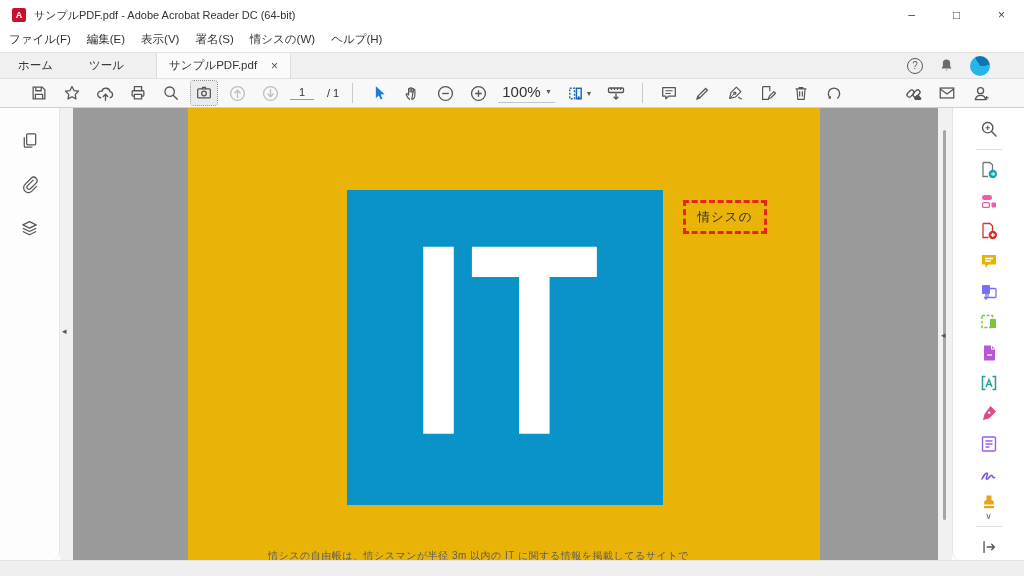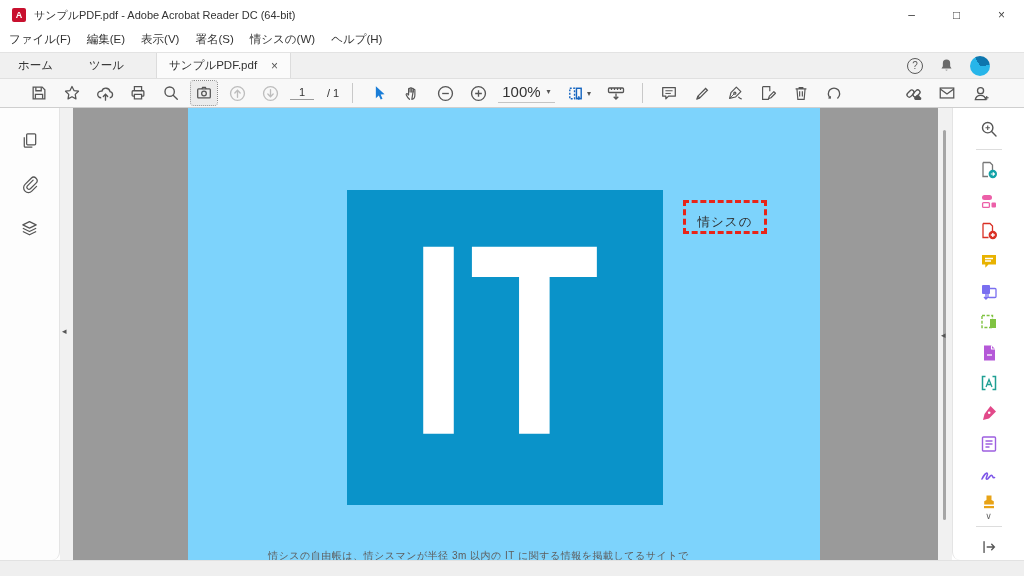--- a/index.html
+++ b/index.html
@@ -60,29 +60,29 @@
   .content { position:absolute; left:0; top:108px; width:1024px; height:452px;
     display:flex; }
   .left-rail { width:60px; background:#fdfdfd; border-right:1px solid #e4e4e4;
     display:flex; flex-direction:column; align-items:center; padding-top:18px; gap:16px;
     border-bottom-right-radius:8px; }
   .rail-btn { width:30px; height:28px; display:flex; align-items:center; justify-content:center; }
   .gutter-left { width:13px; background:#f1f1f1; position:relative; }
   .collapse-arrow { position:absolute; font-size:9px; color:#555; left:2px; }
   .canvas { flex:1; background:#9a9a9a; position:relative; overflow:hidden; }
   .pdf-page { position:absolute; left:115px; top:0; width:632px; height:452px;
-    background:#7dd3fc; overflow:hidden; }
+    background:#eab308; overflow:hidden; }
 
   .it-logo { position:absolute; left:159px; top:82px; width:316px; height:315px;
     display:flex; align-items:center; justify-content:center; overflow:hidden; }
   .it-logo span { font-weight:bold; font-size:272px; line-height:1;
     transform:scaleX(0.78) translateY(-3%); letter-spacing:2px; }
 
   .annot { position:absolute; left:495px; top:92px; width:84px; height:34px;
-    border:3.5px dashed #e82418; display:flex; align-items:flex-end; justify-content:center; }
+    border:3.5px dashed #e82418; display:flex; align-items:center; justify-content:center; }
   .annot span { font-size:12.5px; color:#2e2e2e; letter-spacing:1px; }
 
   .doc-line1 { position:absolute; left:80px; top:419px; font-size:13px; color:#3b3b3b;
     letter-spacing:0.5px; }
   .doc-line2 { position:absolute; left:80px; top:441px; font-size:10px; color:#5d5d5d;
     letter-spacing:0.5px; white-space:nowrap; }
 
   .scroll-gutter { width:14px; background:#f1f1f1; position:relative; }
   .scroll-thumb { position:absolute; left:5px; top:22px; width:3px; height:390px;
     background:#a6a6a6; border-radius:2px; }

